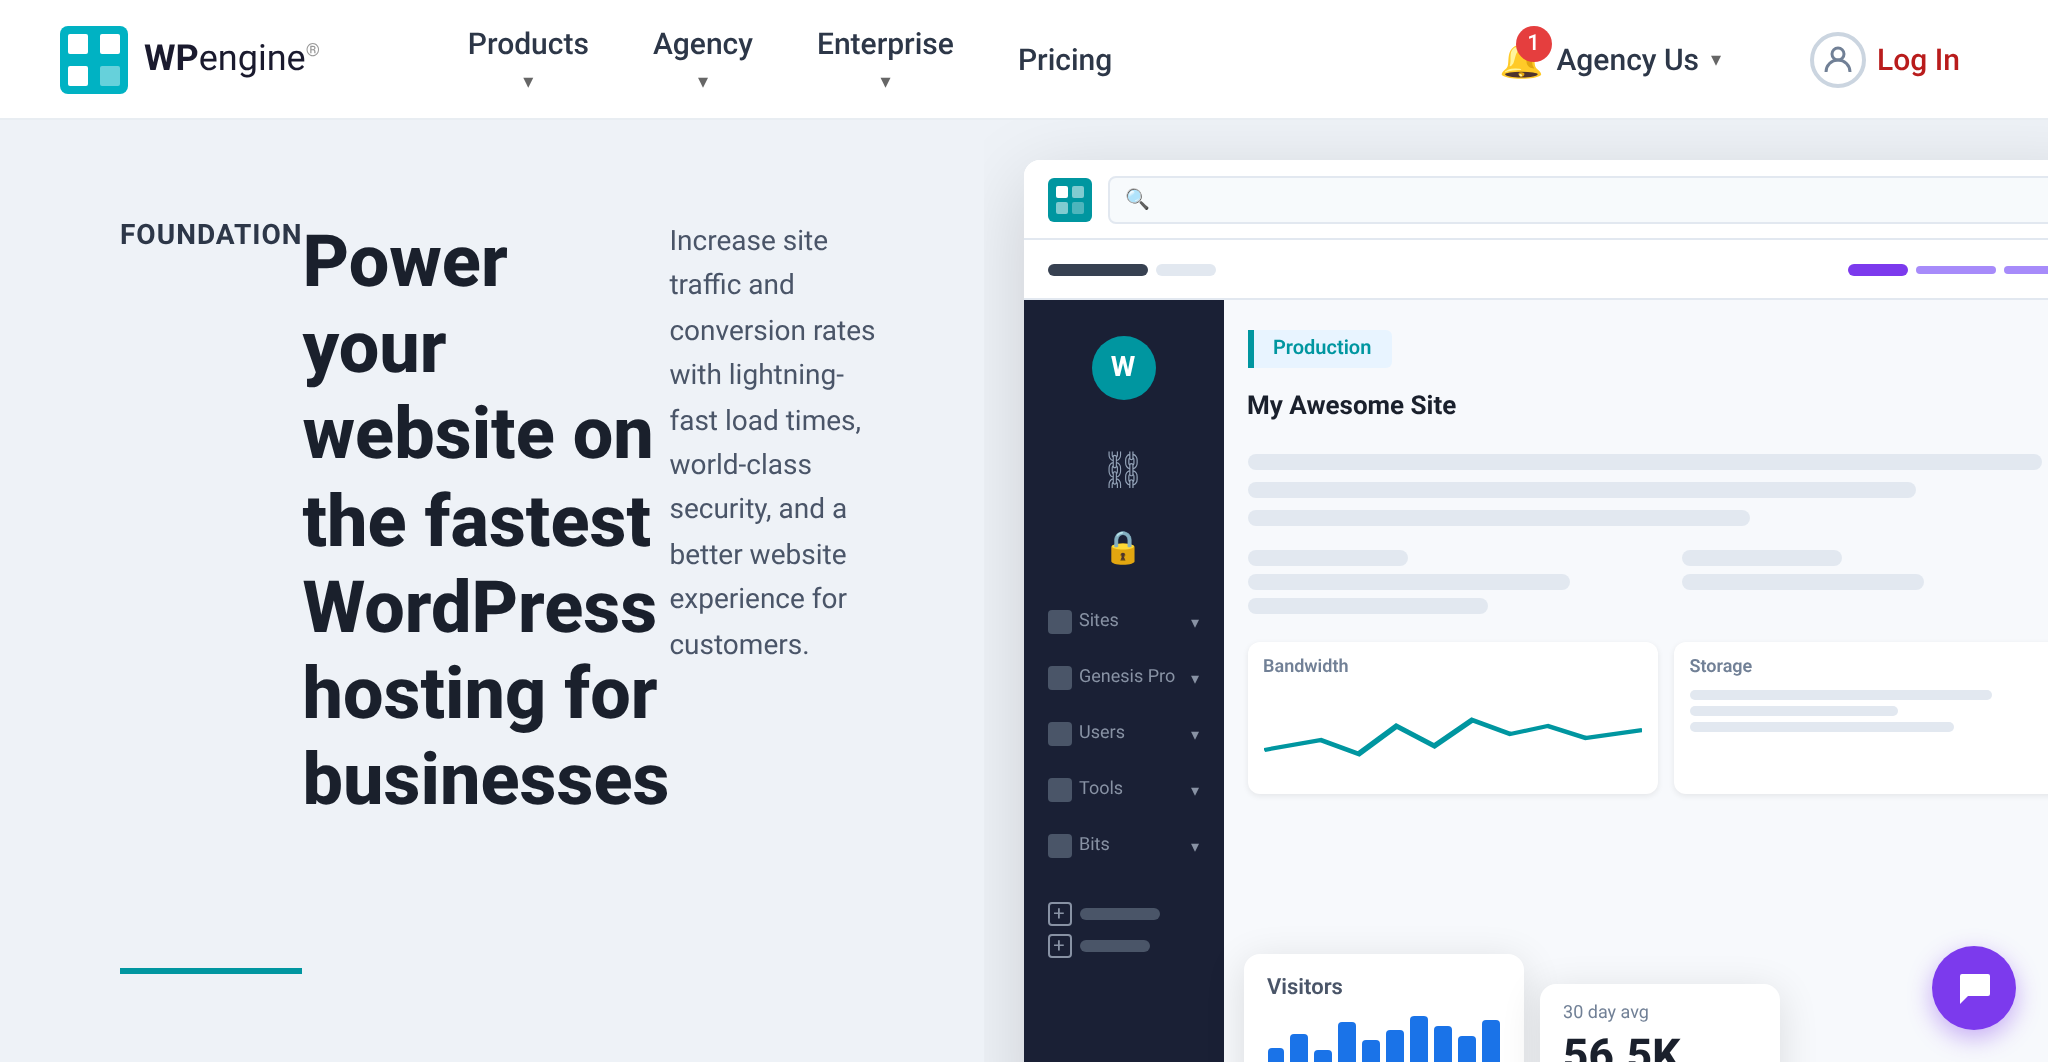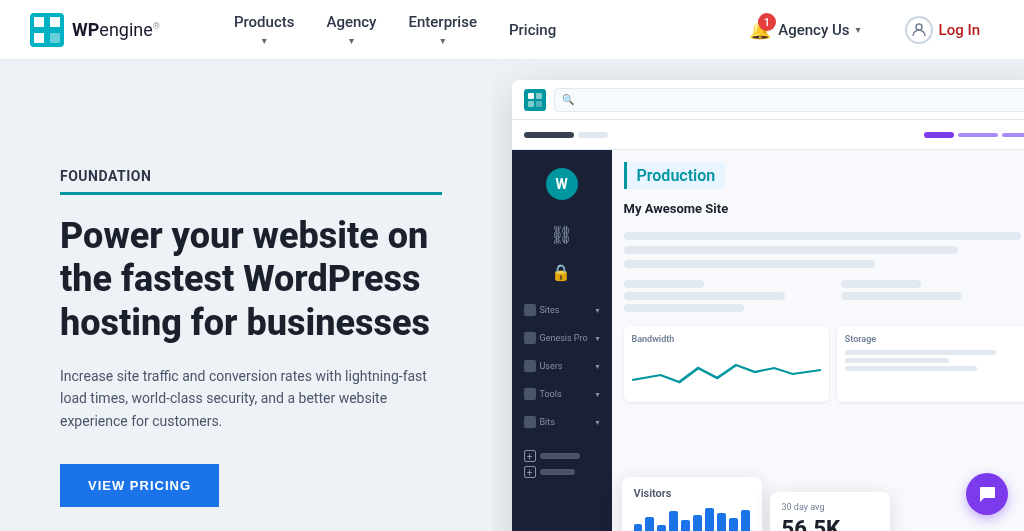--- a/index.html
+++ b/index.html
@@ -119,22 +119,22 @@
       display: flex;
       height: calc(531px - 60px);
       background: #eef2f7;
     }
 
     
     .left-section {
       flex: 0 0 48%;
       padding: 50px 50px 24px 60px;
       display: flex;
-      flex-direction: column;
-      justify-content: flex-end;
+      flex-direction: row;
+      justify-content: center;
     }
     .foundation-label {
       font-size: 14px;
       font-weight: 700;
       color: #2d3748;
       text-transform: uppercase;
       letter-spacing: 0.5px;
       padding-bottom: 8px;
       border-bottom: 3px solid #0096a0;
       display: inline-block;
@@ -301,21 +301,21 @@
       display: flex;
       flex-direction: column;
       gap: 8px;
     }
 
     
     .production-banner {
       background: #e8f4ff;
       border-left: 3px solid #0096a0;
       padding: 4px 10px;
-      font-size: 16px;
+      font-size: 10px;
       font-weight: 600;
       color: #0096a0;
       border-radius: 0 3px 3px 0;
       display: inline-block;
       margin-bottom: 4px;
     }
 
     .site-title {
       font-size: 13px;
       font-weight: 700;
@@ -507,21 +507,20 @@
   </div>
 </nav>
 
 <div class="main">
 
   <div class="left-section">
     <span class="foundation-label">Foundation</span>
     <h1 class="hero-headline">Power your website on the fastest WordPress hosting for businesses</h1>
     <p class="hero-subtext">Increase site traffic and conversion rates with lightning-fast load times, world-class security, and a better website experience for customers.</p>
     <div class="cta-buttons">
-      <button class="btn-primary">VIEW PRICING</button>
     </div>
   </div>
 
   <div class="right-section">
     <div class="dashboard-mockup">
 
       <div class="mockup-topbar">
         <div class="mockup-logo-icon">
           <svg width="14" height="14" viewBox="0 0 14 14">
               <rect width="6" height="6" rx="1" fill="white"></rect>

